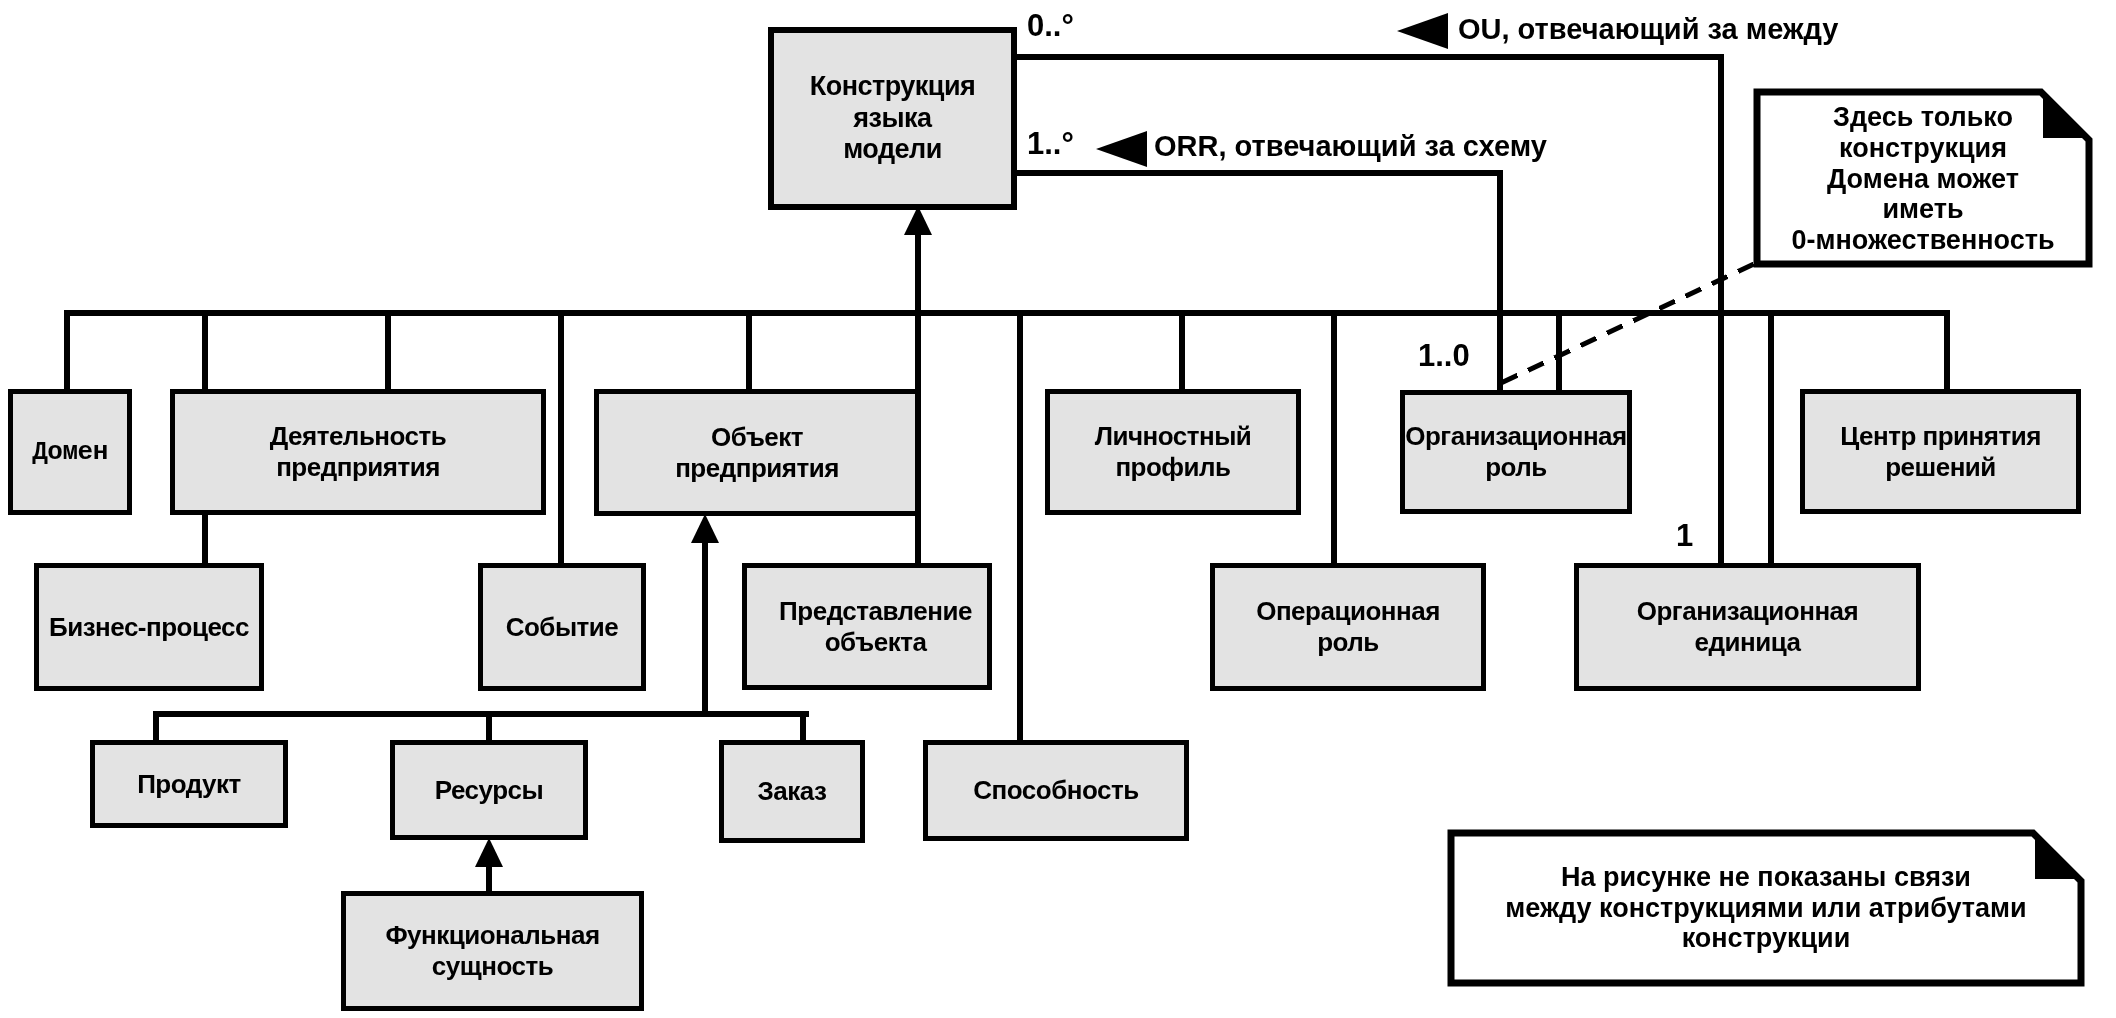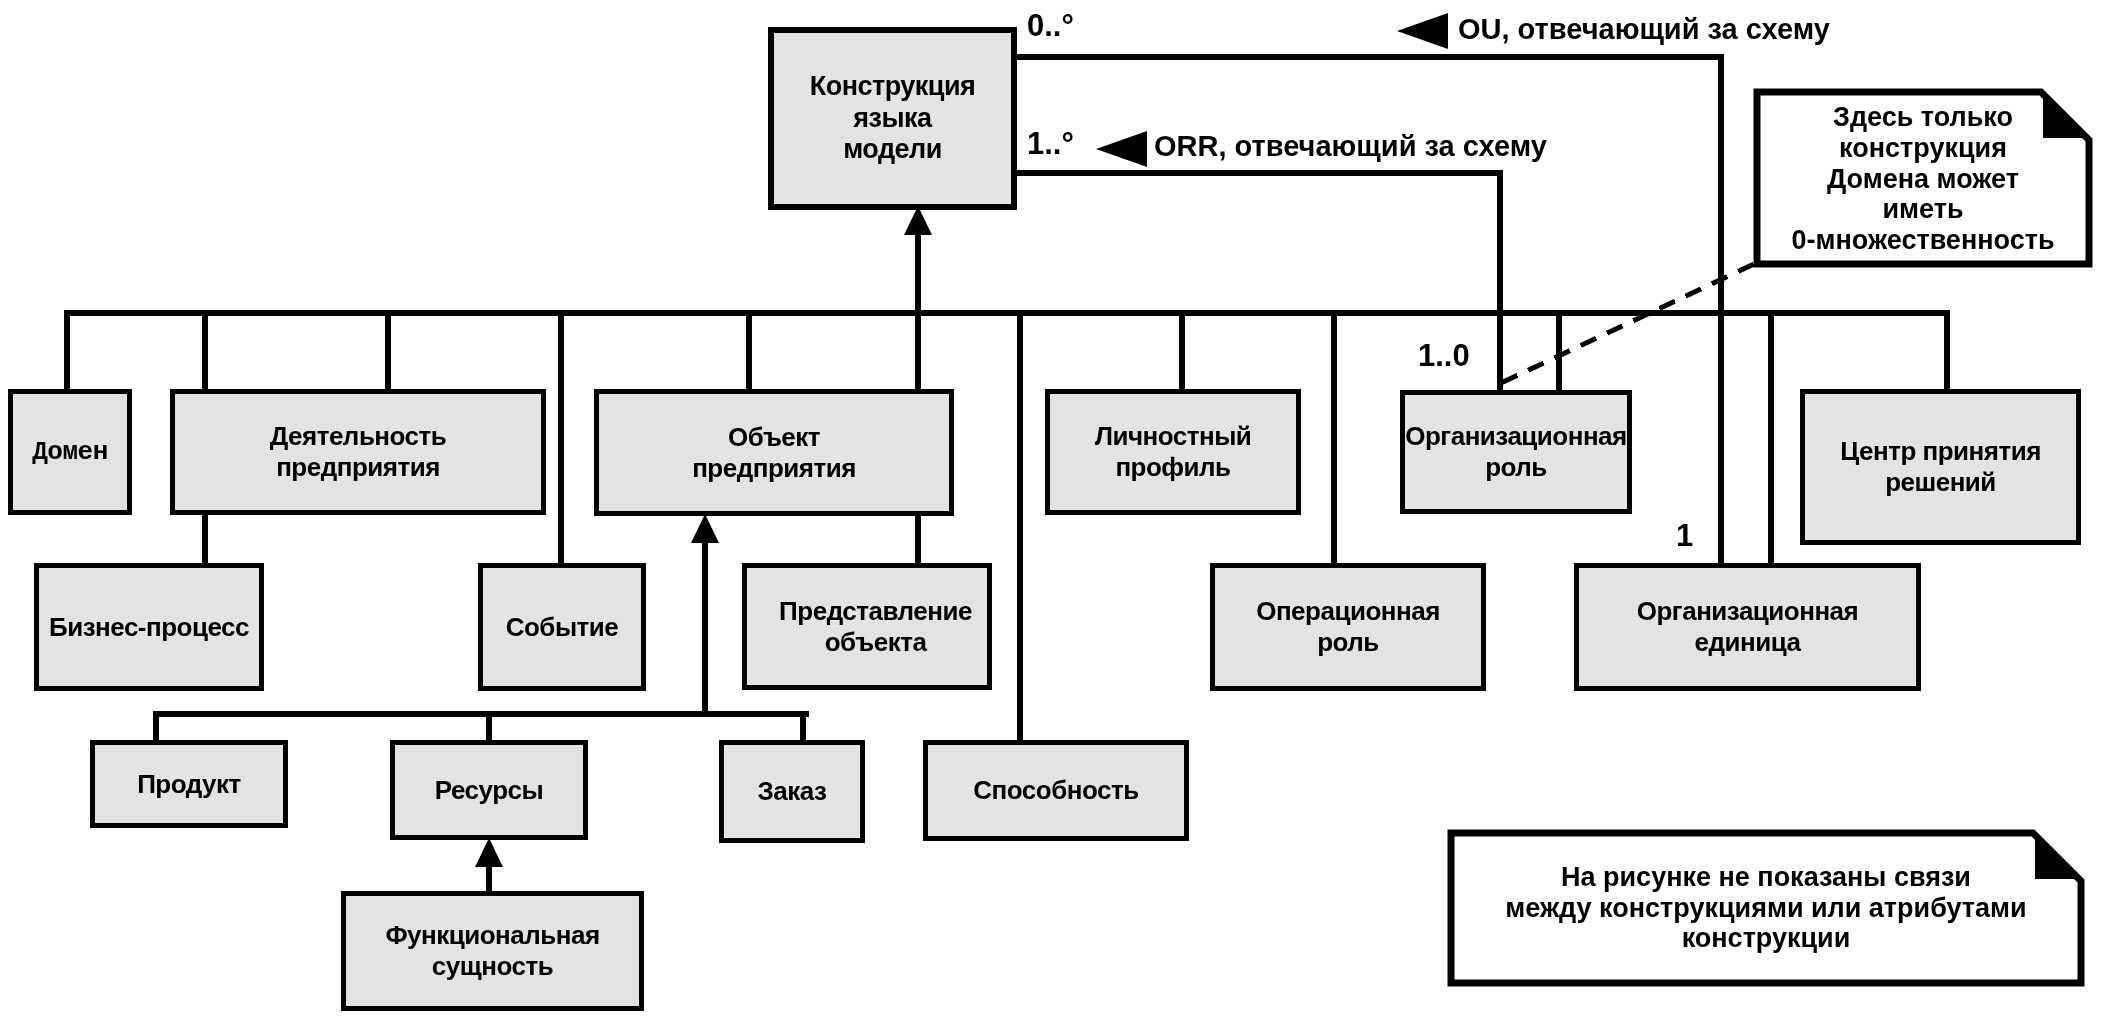--- a/index.html
+++ b/index.html
@@ -54,21 +54,21 @@
   <div class="ln" style="left:1179px;top:310px;width:6px;height:82px;"></div>
   <div class="ln" style="left:1331px;top:310px;width:6px;height:256px;"></div>
   <div class="ln" style="left:1556px;top:310px;width:6px;height:83px;"></div>
   <div class="ln" style="left:1768px;top:310px;width:6px;height:256px;"></div>
   <div class="ln" style="left:1944px;top:310px;width:6px;height:82px;"></div>
 
   <div class="ln" style="left:1015px;top:54px;width:709px;height:6px;"></div>
   <div class="ln" style="left:1718px;top:54px;width:6px;height:512px;"></div>
   <div class="arr-left" style="left:1397px;top:13px;"></div>
   <div class="lbl mult" style="left:1027px;top:8px;">0..°</div>
-  <div class="lbl" style="left:1458px;top:13px;">OU, отвечающий за схему</div>
+  <div class="lbl" style="left:1458px;top:13px;">OU, отвечающий за между</div>
 
   <div class="ln" style="left:1015px;top:170px;width:488px;height:6px;"></div>
   <div class="ln" style="left:1497px;top:170px;width:6px;height:222px;"></div>
   <div class="arr-left" style="left:1096px;top:131px;"></div>
   <div class="lbl mult" style="left:1027px;top:126px;">1..°</div>
   <div class="lbl" style="left:1154px;top:130px;">ORR, отвечающий за схему</div>
 
   <div class="lbl mult" style="left:1418px;top:338px;">1..0</div>
   <div class="lbl mult" style="left:1676px;top:518px;">1</div>
 
@@ -84,27 +84,27 @@
   <div class="ln" style="left:486px;top:862px;width:6px;height:33px;"></div>
   <div class="arr-up" style="left:475px;top:838px;"></div>
 
   <div class="node root" style="left:768px;top:27px;width:249px;height:183px;">Конструкция
 языка
 модели</div>
 
   <div class="node" style="left:8px;top:389px;width:124px;height:126px;font-family:Liberation Mono, monospace;">Домен</div>
   <div class="node" style="left:170px;top:389px;width:376px;height:126px;">Деятельность
 предприятия</div>
-  <div class="node" style="left:594px;top:389px;width:360px;height:127px;">Объект
+  <div class="node" style="left:594px;top:389px;width:326px;height:127px;">Объект
 предприятия</div>
   <div class="node" style="left:1045px;top:389px;width:256px;height:126px;">Личностный
 профиль</div>
   <div class="node" style="left:1400px;top:390px;width:232px;height:124px;">Организационная
 роль</div>
-  <div class="node" style="left:1800px;top:389px;width:281px;height:156px;">Центр принятия
+  <div class="node" style="left:1800px;top:389px;width:281px;height:125px;">Центр принятия
 решений</div>
 
   <div class="node" style="left:34px;top:563px;width:230px;height:128px;">Бизнес-процесс</div>
   <div class="node" style="left:478px;top:563px;width:168px;height:128px;">Событие</div>
   <div class="node" style="left:742px;top:563px;width:250px;height:127px;padding-left:17px;">Представление
 объекта</div>
   <div class="node" style="left:1210px;top:563px;width:276px;height:128px;">Операционная
 роль</div>
   <div class="node" style="left:1574px;top:563px;width:347px;height:128px;">Организационная
 единица</div>

